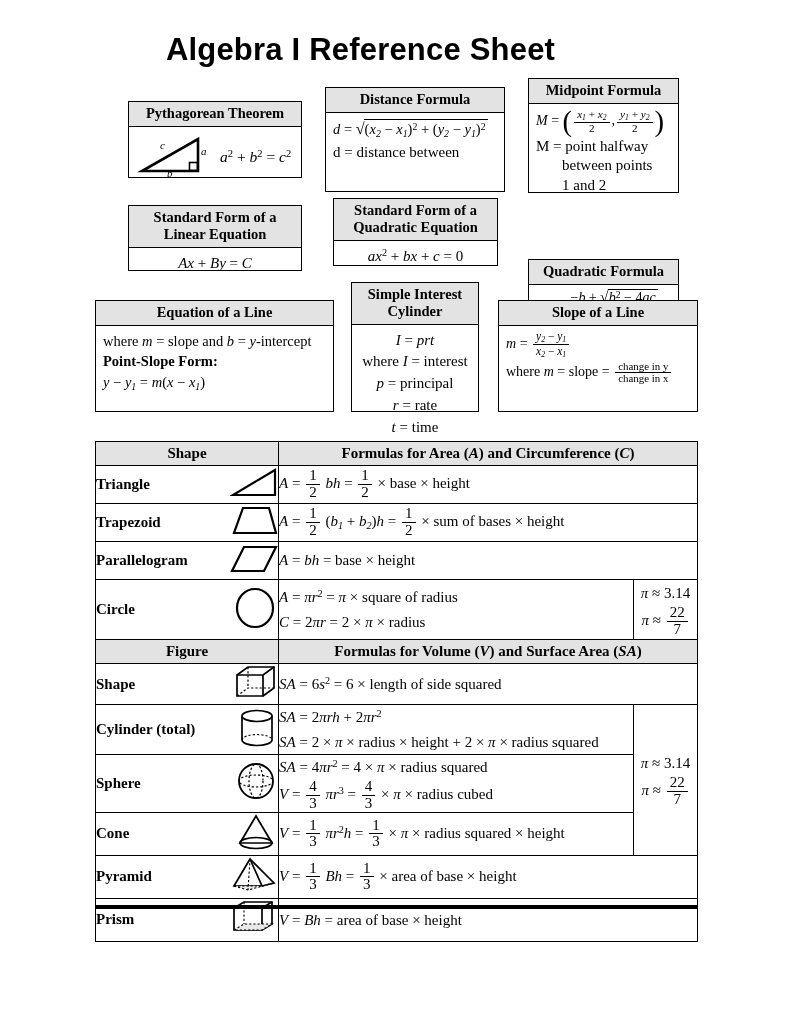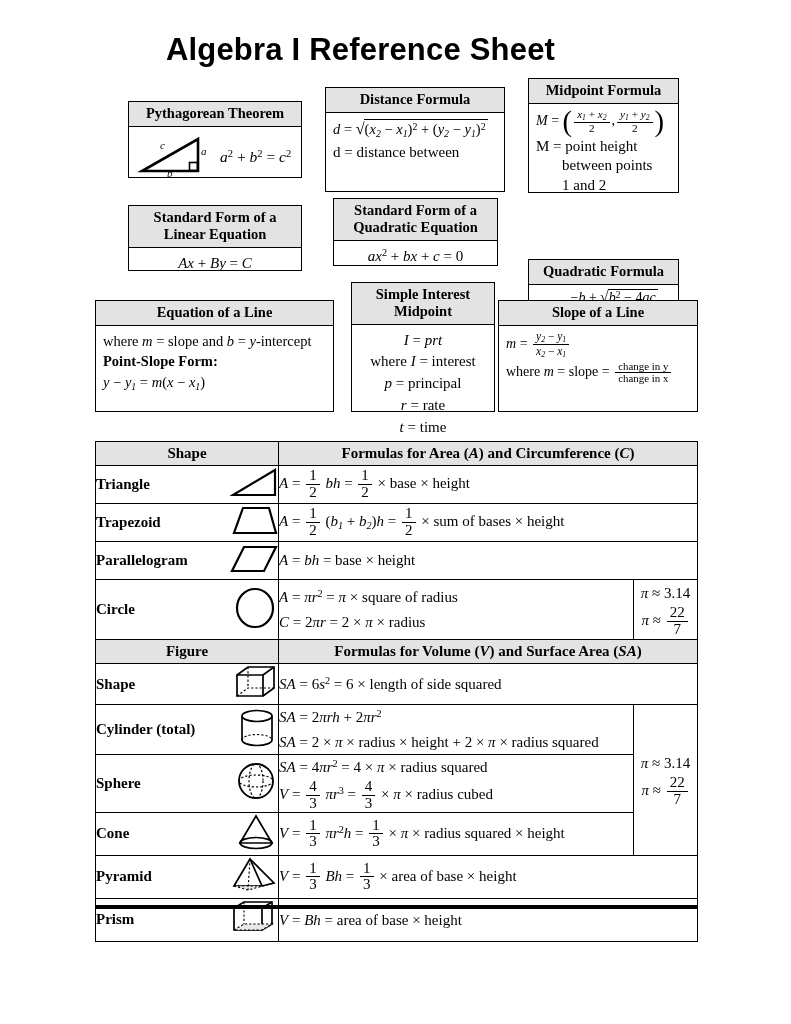--- a/index.html
+++ b/index.html
@@ -157,21 +157,21 @@
       <div style="padding-left:22px;margin-top:32px;">points 1 and 2</div>
     </div>
   </div>
 
   <div class="fbox" style="left:528px; top:78px; width:151px; height:115px;">
     <div class="hdr">Midpoint Formula</div>
     <div class="body" style="padding-top:5px;">
       <div style="white-space:nowrap; font-size:14px;">
         <i class="v">M</i> = <span class="paren-big">(</span><span class="frac sm"><span class="num"><i class="v">x</i><span class="sub">1</span> + <i class="v">x</i><span class="sub">2</span></span><span class="den">2</span></span>,<span class="frac sm"><span class="num"><i class="v">y</i><span class="sub">1</span> + <i class="v">y</i><span class="sub">2</span></span><span class="den">2</span></span><span class="paren-big">)</span>
       </div>
-      <div style="margin-top:2px;">M = point height</div>
+      <div style="margin-top:2px;">M = point halfway</div>
       <div style="padding-left:26px;">between points</div>
       <div style="padding-left:26px;">1 and 2</div>
     </div>
   </div>
 
   <div class="fbox" style="left:128px; top:205px; width:174px; height:66px;">
     <div class="hdr">
       <div>Standard Form of a</div>
       <div>Linear Equation</div>
     </div>
@@ -200,24 +200,24 @@
 
   <div class="fbox" style="left:95px; top:300px; width:239px; height:112px;">
     <div class="hdr">Equation of a Line</div>
     <div class="body" style="padding-top:5px; line-height:1.42; font-size:14.5px;">
       <div>where <i class="v">m</i> = slope and <i class="v">b</i> = <i class="v">y</i>-intercept</div>
       <div><b>Point-Slope Form:</b></div>
       <div><i class="v">y</i> − <i class="v">y</i><span class="sub">1</span> = <i class="v">m</i>(<i class="v">x</i> − <i class="v">x</i><span class="sub">1</span>)</div>
     </div>
   </div>
 
-  <div class="fbox" style="left:351px; top:282px; width:144px; height:130px;">
+  <div class="fbox" style="left:351px; top:282px; width:128px; height:130px;">
     <div class="hdr">
       <div>Simple Interest</div>
-      <div>Midpoint</div>
+      <div>Cylinder</div>
     </div>
     <div class="body ctr" style="padding-top:5px; line-height:1.45;">
       <div><i class="v">I</i> = <i class="v">prt</i></div>
       <div>where <i class="v">I</i> = interest</div>
       <div><i class="v">p</i> = principal</div>
       <div><i class="v">r</i> = rate</div>
       <div><i class="v">t</i> = time</div>
     </div>
   </div>
 

